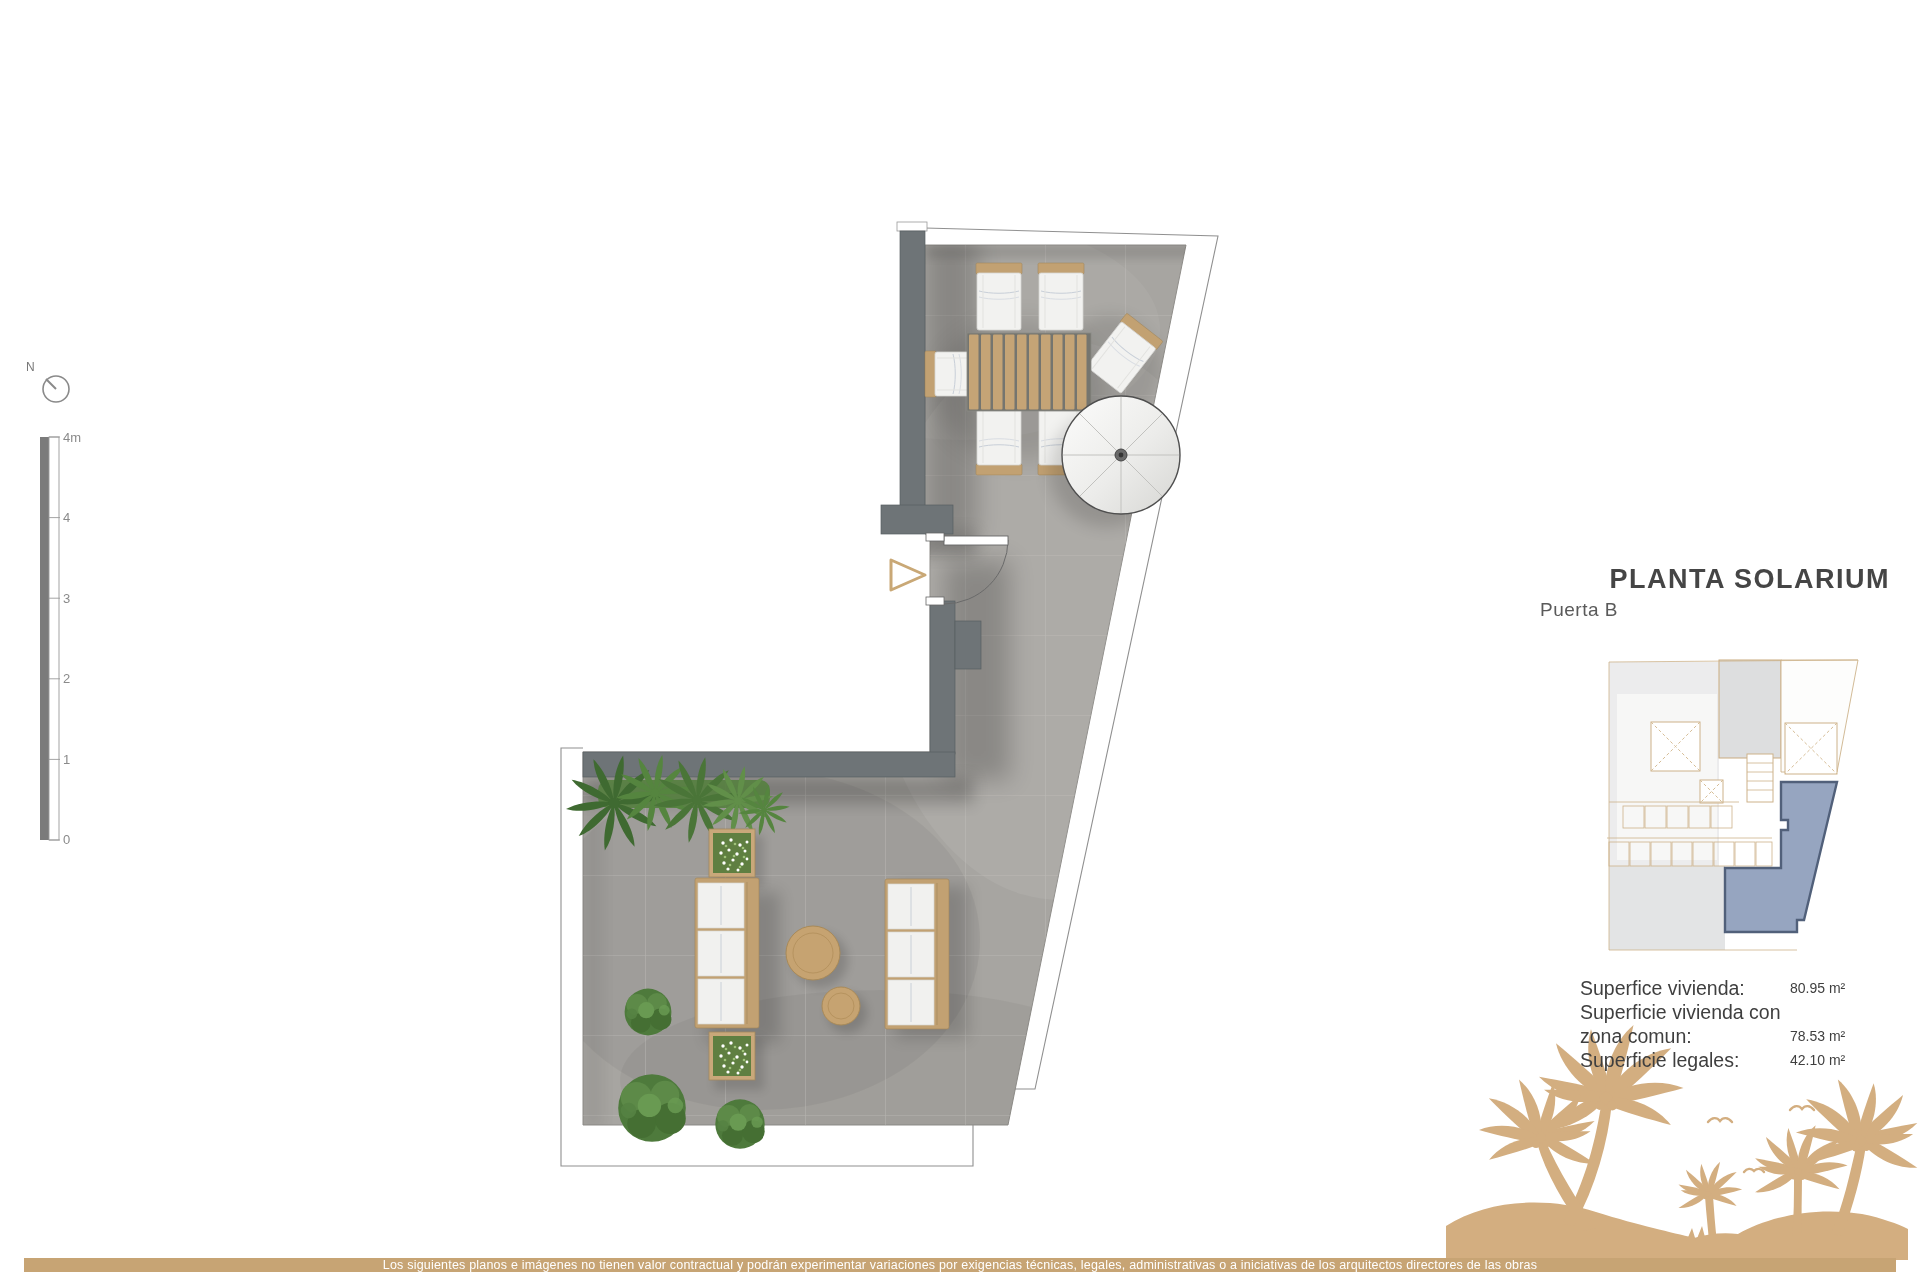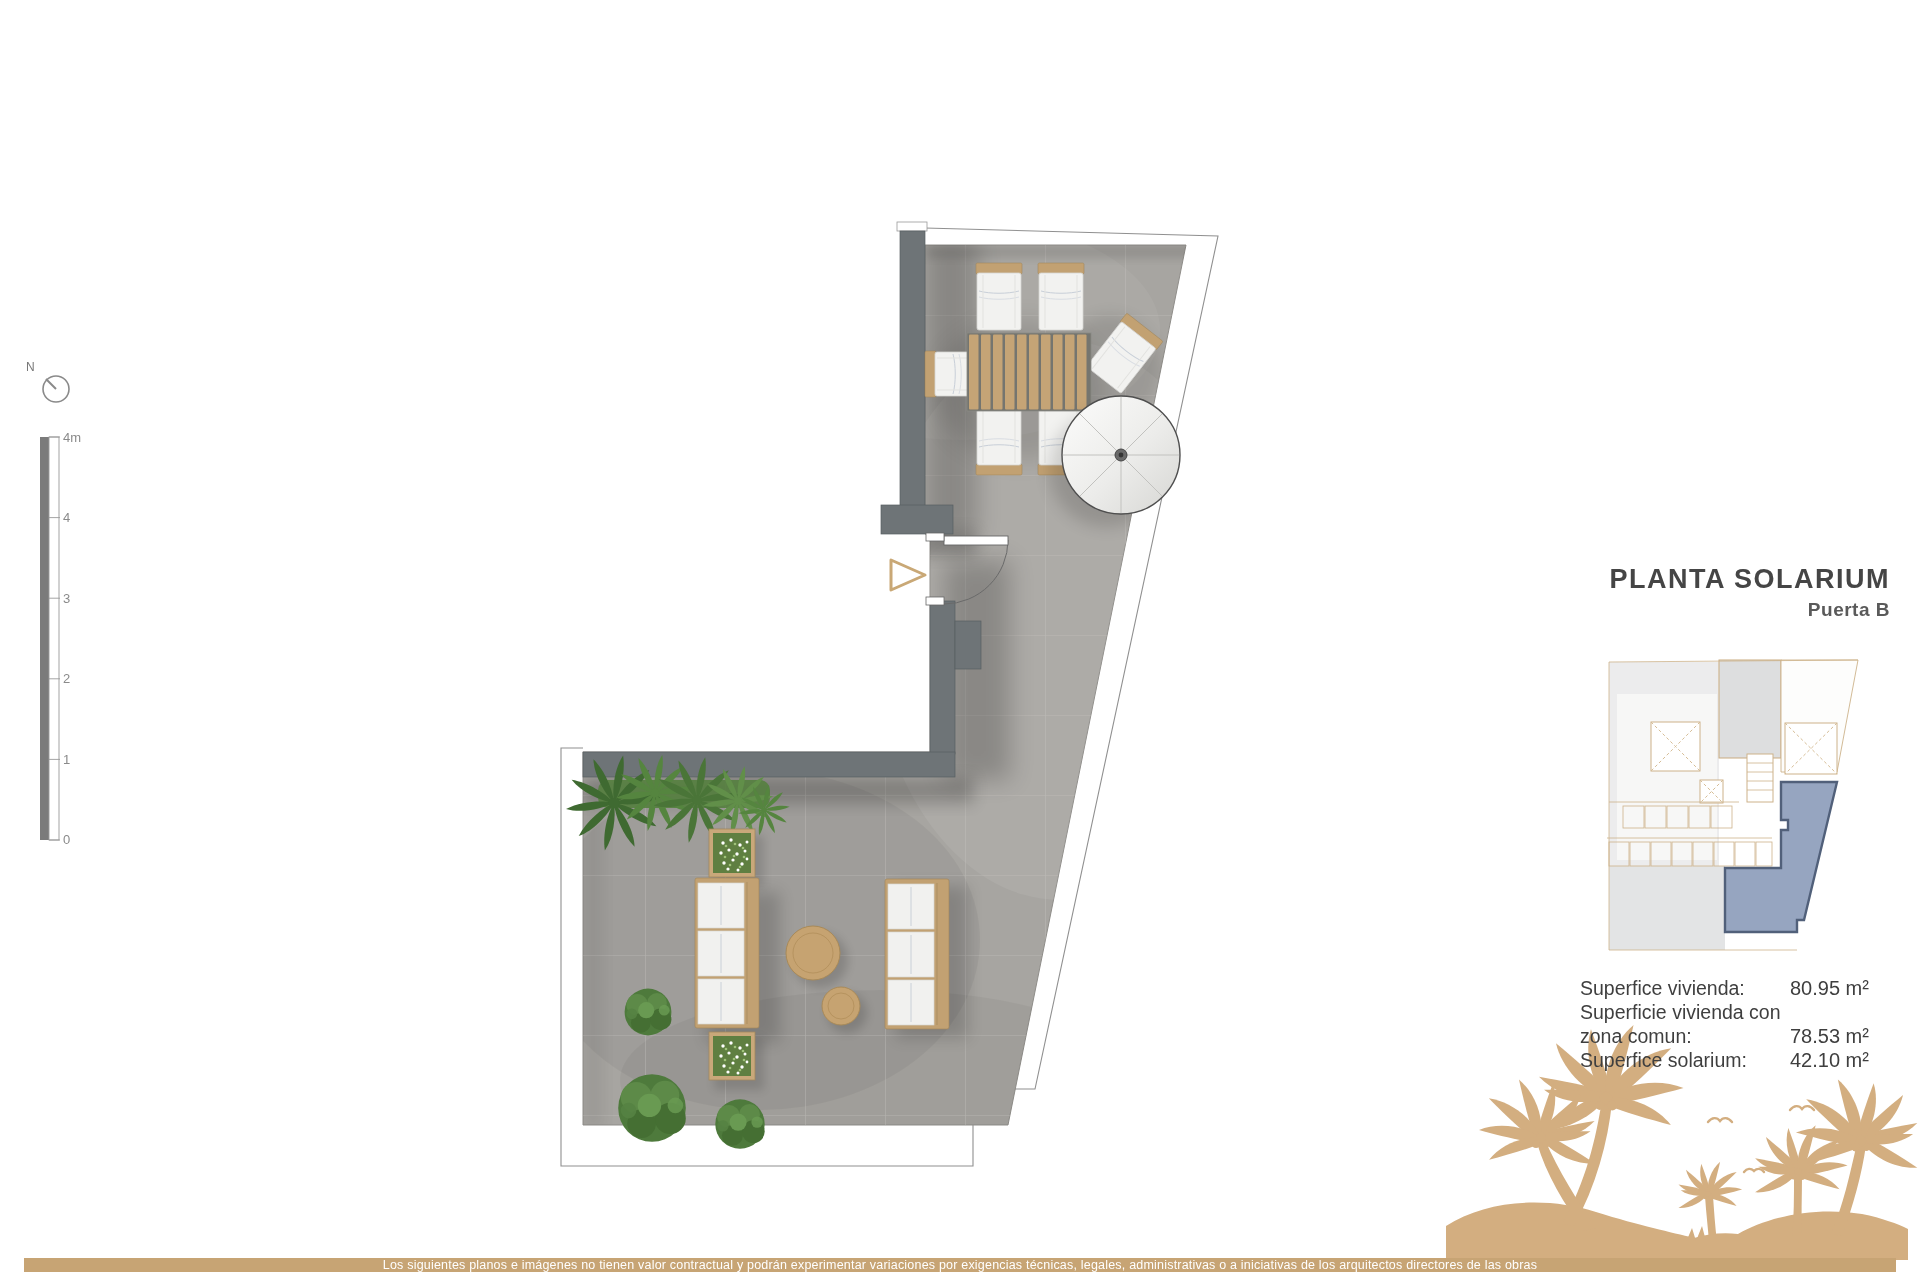--- a/index.html
+++ b/index.html
@@ -10,24 +10,24 @@
   }
   html,body{margin:0;padding:0;background:#fff;}
   body{font-family:"Liberation Sans", sans-serif;}
   #canvas{position:relative;width:1920px;height:1280px;background:#fff;overflow:hidden;}
   .abs{position:absolute;}
   svg{display:block;}
   .plan-svg{position:absolute;left:0;top:0;z-index:1;}
   .txt{position:absolute;z-index:3;color:var(--ink);}
   .page-title{left:1540px;top:564px;width:350px;text-align:right;
     font-size:27px;font-weight:bold;letter-spacing:1.5px;color:var(--title);}
-  .page-subtitle{left:1540px;top:599px;width:350px;text-align:right;
-    font-size:19px;color:#5a5a5a;letter-spacing:.5px;font-weight:bold;}
+  .page-subtitle{left:1540px;top:599px;width:350px;text-align:left;
+    font-size:19px;color:#5a5a5a;letter-spacing:.5px;}
   .area-label{left:1580px;width:210px;font-size:19.5px;line-height:24px;color:var(--ink);}
-  .area-value{left:1790px;width:120px;font-size:20px;line-height:24px;color:var(--ink);}
+  .area-value{left:1790px;width:120px;font-size:14px;line-height:24px;color:var(--ink);}
   .scale-label{left:63px;width:40px;font-size:13px;color:var(--muted);}
   .north-label{left:26px;top:360px;font-size:12px;color:#777;}
   .bottom-bar{left:24px;top:1258px;width:1872px;height:14px;background:var(--bar-gold);
     z-index:2;display:flex;align-items:center;justify-content:center;}
   .bottom-bar span{color:#fff;font-size:12.5px;letter-spacing:.2px;white-space:nowrap;}
 </style>
 </head>
 <body>
 
 <div id="canvas">
@@ -354,21 +354,21 @@
     </g>
   </g>
 </svg>
 
 <div class="txt page-title">PLANTA SOLARIUM</div>
 <div class="txt page-subtitle">Puerta B</div>
 
 <div class="txt area-label" style="top:976px">Superfice vivienda:</div>
 <div class="txt area-label" style="top:1000px">Superficie vivienda con</div>
 <div class="txt area-label" style="top:1024px">zona comun:</div>
-<div class="txt area-label" style="top:1048px">Superfice solarium:</div>
+<div class="txt area-label" style="top:1048px">Superficie legales:</div>
 <div class="txt area-value" style="top:976px">80.95 m²</div>
 <div class="txt area-value" style="top:1024px">78.53 m²</div>
 <div class="txt area-value" style="top:1048px">42.10 m²</div>
 
 <div class="txt scale-label" style="top:430px">4m</div>
 <div class="txt scale-label" style="top:510px">4</div>
 <div class="txt scale-label" style="top:591px">3</div>
 <div class="txt scale-label" style="top:671px">2</div>
 <div class="txt scale-label" style="top:752px">1</div>
 <div class="txt scale-label" style="top:832px">0</div>

